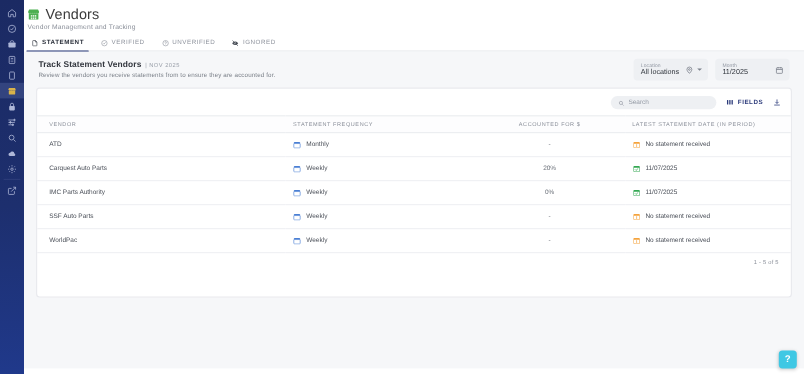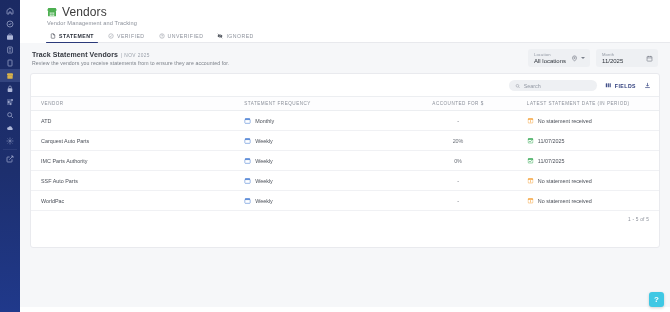--- a/index.html
+++ b/index.html
@@ -24,21 +24,21 @@
     color: #aeb7d8; position: relative;
   }
   .side-item svg { width: 8px; height: 8px; display: block; }
   .side-item.active { background: #33447f; }
   .side-item.active svg { color: #d8b24a; }
   .side-sep { width: 14px; height: 1px; background: #2b3b78; margin: 2px 0; }
 
   
   .main { flex: 1 1 auto; background: #ffffff; height: 312px; position: relative; }
 
-  .topbar { padding: 5px 0 0 26px; background: #fff; }
+  .topbar { padding: 5px 0 0 2px; background: #fff; }
   .title-row { display: flex; align-items: center; gap: 4px; }
   .store-icon { width: 12px; height: 12px; display: block; }
   .page-title {
     font-size: 12px; color: #3b3b3b; font-weight: 400; letter-spacing: .1px;
   }
   .page-sub { font-size: 5.6px; color: #8a8f99; margin: 1px 0 0 1px; letter-spacing: .15px; }
 
   .tabs { display: flex; align-items: flex-end; gap: 0; margin-top: 4px; border-bottom: 1px solid #e8e9ed; }
   .tab {
     display: flex; align-items: center; gap: 3px;

